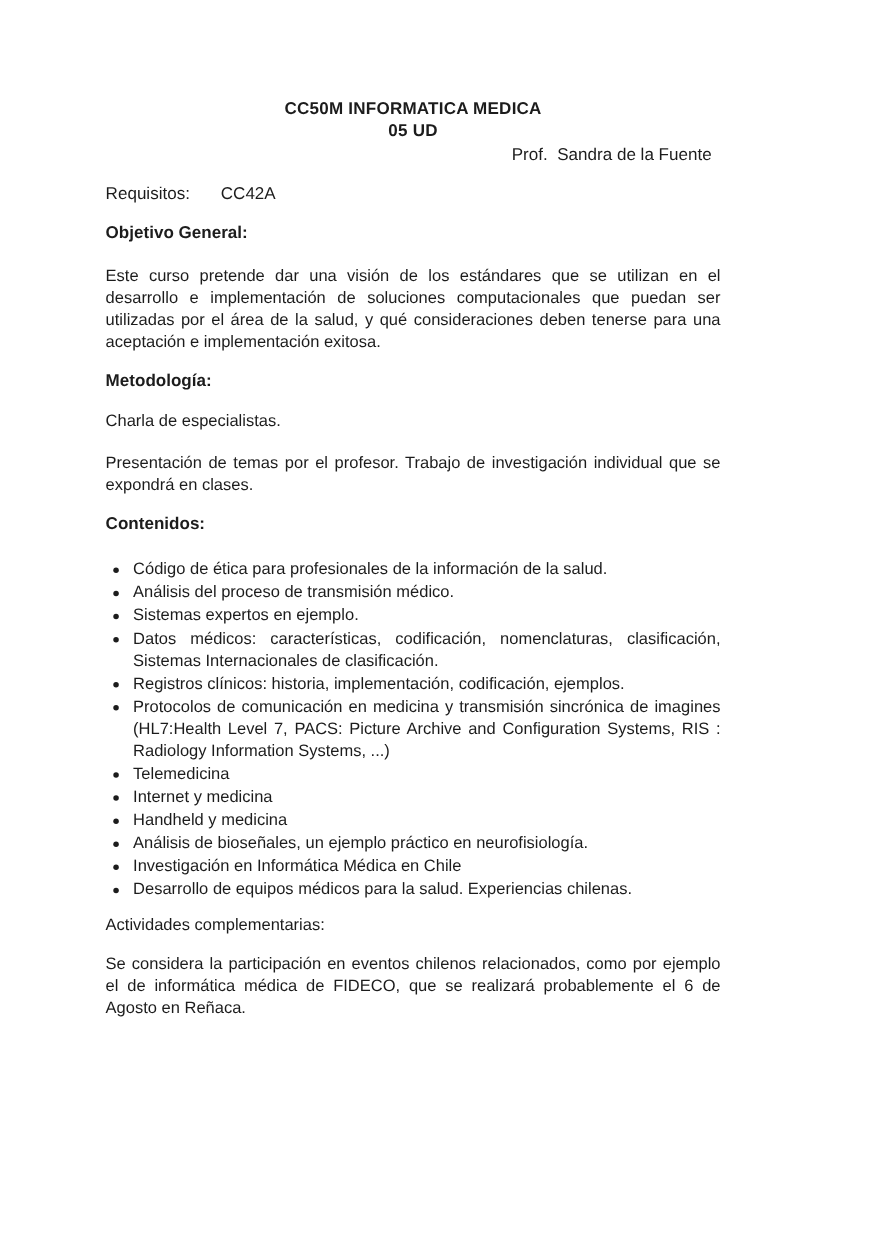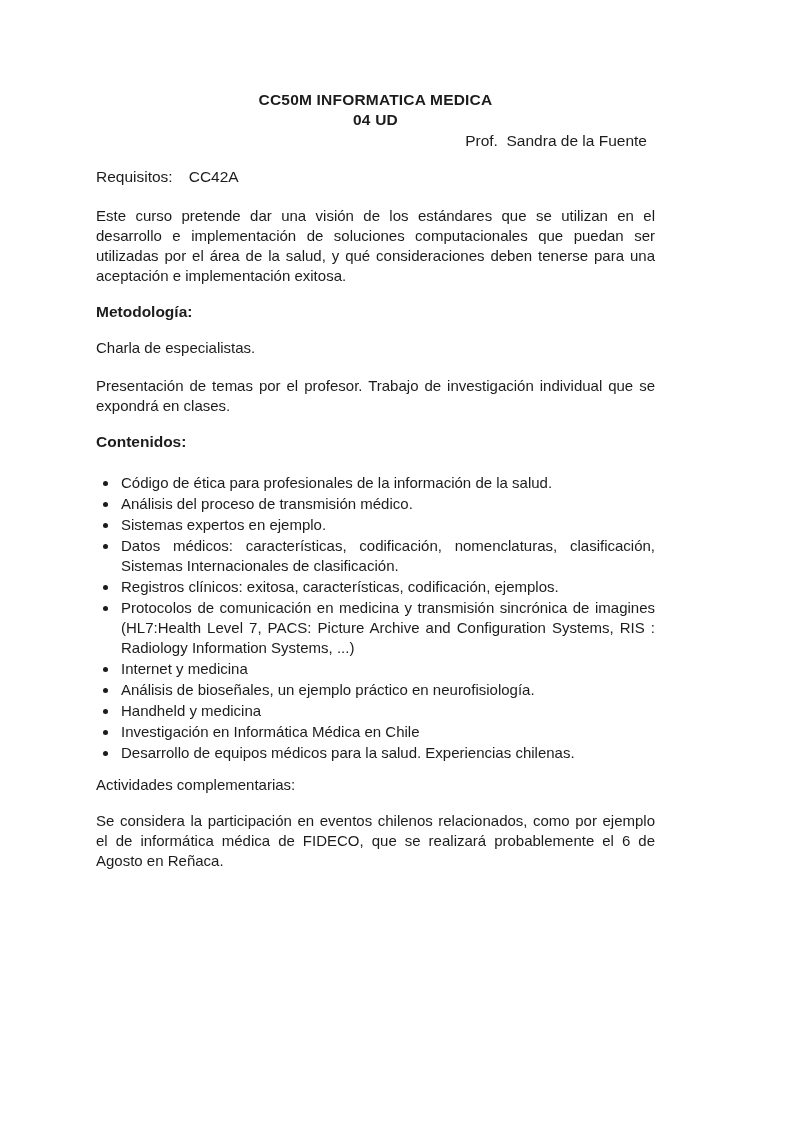--- a/index.html
+++ b/index.html
@@ -44,21 +44,21 @@
     font-size: 15.5px;
     line-height: 18px;
     white-space: pre;
   }
   .req-line {
     margin-top: 17px;
     font-size: 15.5px;
     line-height: 20px;
   }
   .req-label { font-weight: normal; }
-  .req-value { margin-left: 16px; }
+  .req-value { margin-left: 28px; }
   .sec-heading {
     font-weight: bold;
     font-size: 15.5px;
     line-height: 20px;
     margin: 15px 0 0 0;
   }
   .sec-heading.metodologia { margin-top: 16px; }
   .sec-heading.contenidos { margin-top: 16px; }
   p.body-par {
     margin: 19px 0 0 0;
@@ -101,49 +101,51 @@
   }
   p.body-par.final { margin-top: 16px; }
 </style>
 </head>
 <body>
 
 <div class="page">
 
   <div class="doc-title">CC50M INFORMATICA MEDICA</div>
 
-  <div class="doc-units">04 UD</div>
+  <div class="doc-units">05 UD</div>
 
   <div class="prof-line">Prof.  Sandra de la Fuente</div>
 
   <div class="req-line">
     <span class="req-label">Requisitos:</span><span class="req-value">CC42A</span>
   </div>
 
+  <div class="sec-heading objetivo">Objetivo General:</div>
 
   <p class="body-par objetivo-body">Este curso pretende dar una visión de los estándares que se utilizan en el desarrollo e implementación de soluciones computacionales que puedan ser utilizadas por el área de la salud, y qué consideraciones deben tenerse para una aceptación e implementación exitosa.</p>
 
   <div class="sec-heading metodologia">Metodología:</div>
 
   <p class="body-par charla">Charla de especialistas.</p>
 
   <p class="body-par metodo1">Presentación de temas por el profesor. Trabajo de investigación individual que se expondrá en clases.</p>
 
   <div class="sec-heading contenidos">Contenidos:</div>
 
   <ul class="contents-list">
     <li>Código de ética para profesionales de la información de la salud.</li>
     <li>Análisis del proceso de transmisión médico.</li>
     <li>Sistemas expertos en ejemplo.</li>
     <li>Datos médicos: características, codificación, nomenclaturas, clasificación, Sistemas Internacionales de clasificación.</li>
-    <li>Registros clínicos: exitosa, características, codificación, ejemplos.</li>
+    <li>Registros clínicos: historia, implementación, codificación, ejemplos.</li>
     <li>Protocolos de comunicación en medicina y transmisión sincrónica de imagines (HL7:Health Level 7, PACS: Picture Archive and Configuration Systems, RIS : Radiology Information Systems, ...)</li>
+    <li>Telemedicina</li>
     <li>Internet y medicina</li>
+    <li>Handheld y medicina</li>
     <li>Análisis de bioseñales, un ejemplo práctico en neurofisiología.</li>
-    <li>Handheld y medicina</li>
     <li>Investigación en Informática Médica en Chile</li>
     <li>Desarrollo de equipos médicos para la salud. Experiencias chilenas.</li>
   </ul>
 
   <div class="activities-heading">Actividades complementarias:</div>
 
   <p class="body-par final">Se considera la participación en eventos chilenos relacionados, como por ejemplo el de informática médica de FIDECO, que se realizará probablemente el 6 de Agosto en Reñaca.</p>
 
 </div>
 

